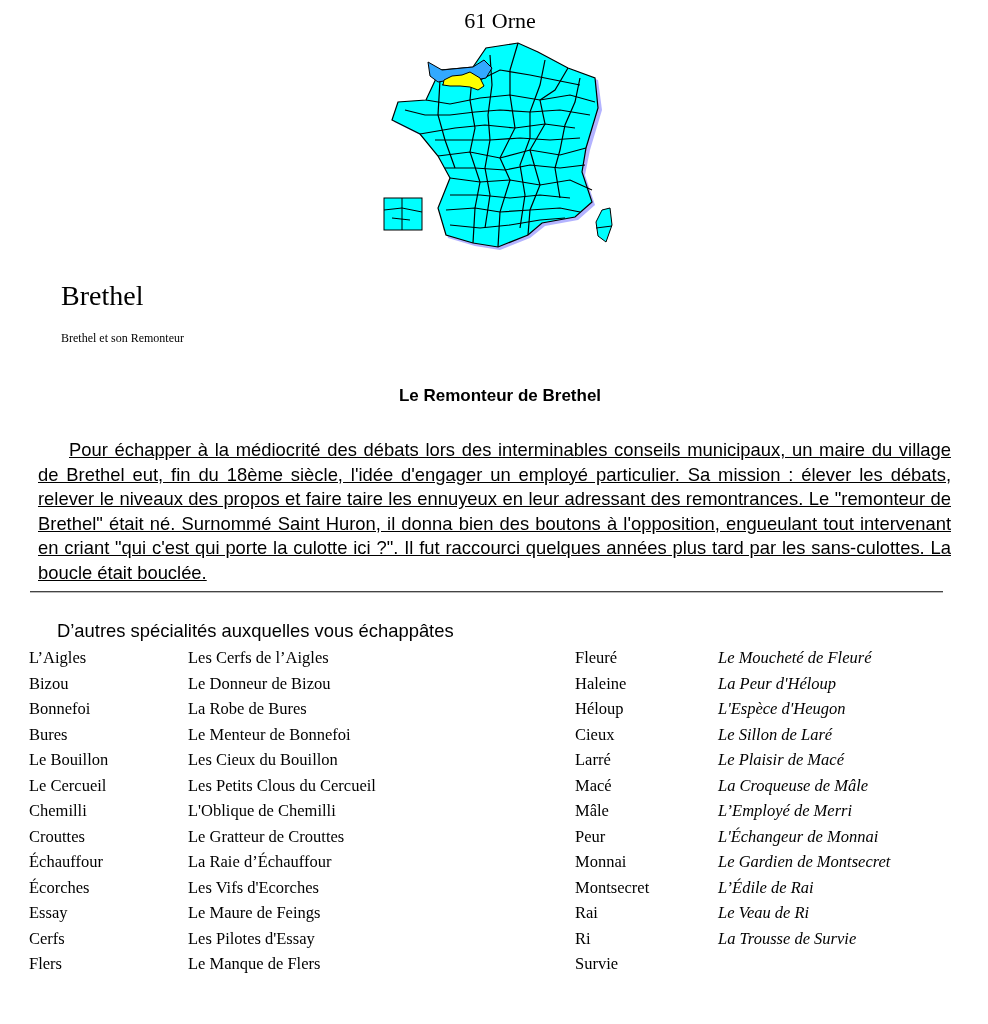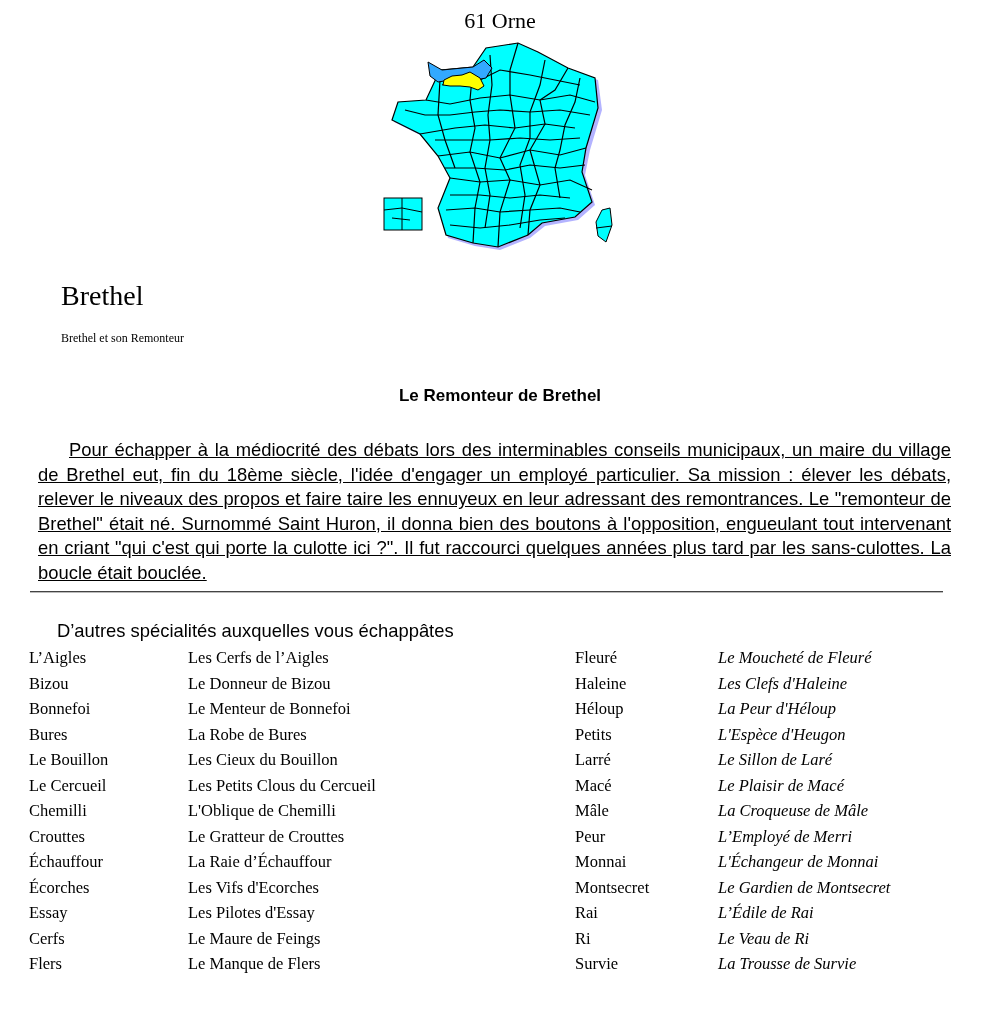--- a/index.html
+++ b/index.html
@@ -84,50 +84,49 @@
     <div>Crouttes</div>
     <div>Échauffour</div>
     <div>Écorches</div>
     <div>Essay</div>
     <div>Cerfs</div>
     <div>Flers</div>
   </div>
 <div id="col-b" class="col serif">
     <div>Les Cerfs de l’Aigles</div>
     <div>Le Donneur de Bizou</div>
+    <div>La Robe de Bures</div>
     <div>Le Menteur de Bonnefoi</div>
-    <div>La Robe de Bures</div>
     <div>Les Cieux du Bouillon</div>
     <div>Les Petits Clous du Cercueil</div>
     <div>L'Oblique de Chemilli</div>
     <div>Le Gratteur de Crouttes</div>
     <div>La Raie d’Échauffour</div>
     <div>Les Vifs d'Ecorches</div>
+    <div>Le Maure de Feings</div>
     <div>Les Pilotes d'Essay</div>
-    <div>Le Maure de Feings</div>
     <div>Le Manque de Flers</div>
   </div>
 <div id="col-c" class="col serif">
     <div>Fleuré</div>
     <div>Haleine</div>
     <div>Héloup</div>
-    <div>Petits</div>
+    <div>Cieux</div>
     <div>Larré</div>
     <div>Macé</div>
     <div>Mâle</div>
     <div>Peur</div>
     <div>Monnai</div>
     <div>Montsecret</div>
     <div>Rai</div>
     <div>Ri</div>
     <div>Survie</div>
   </div>
 <div id="col-d" class="col serif">
     <div>Le Moucheté de Fleuré</div>
-    <div>Les Clefs d'Haleine</div>
     <div>La Peur d'Héloup</div>
     <div>L'Espèce d'Heugon</div>
     <div>Le Sillon de Laré</div>
     <div>Le Plaisir de Macé</div>
     <div>La Croqueuse de Mâle</div>
     <div>L’Employé de Merri</div>
     <div>L'Échangeur de Monnai</div>
     <div>Le Gardien de Montsecret</div>
     <div>L’Édile de Rai</div>
     <div>Le Veau de Ri</div>

